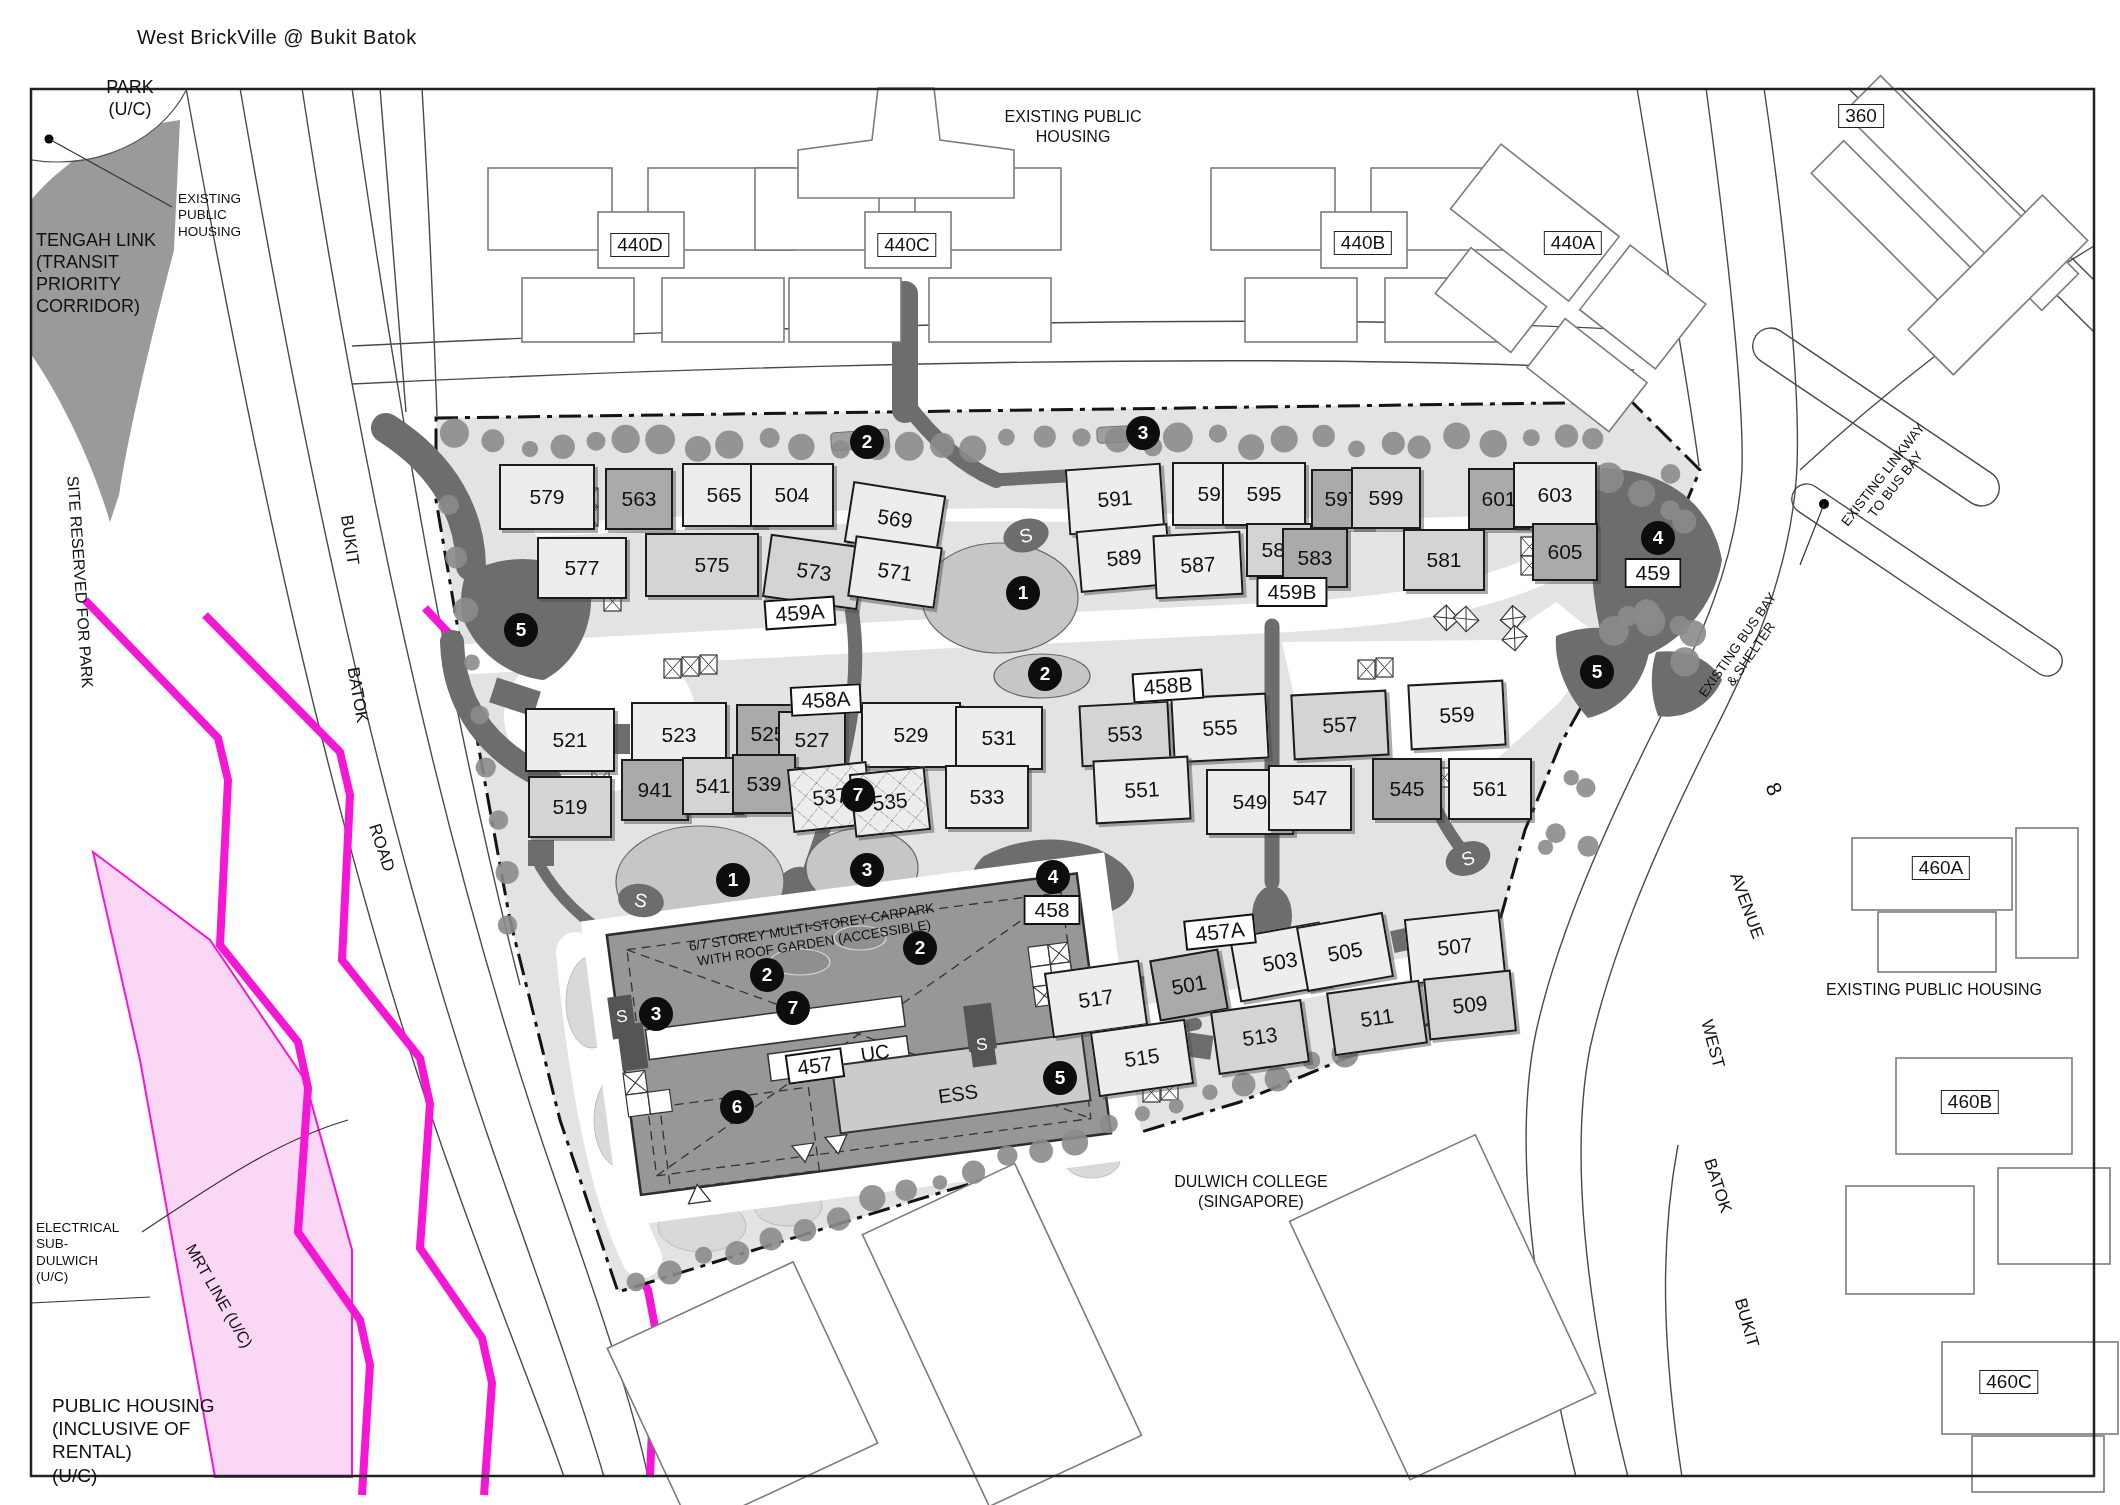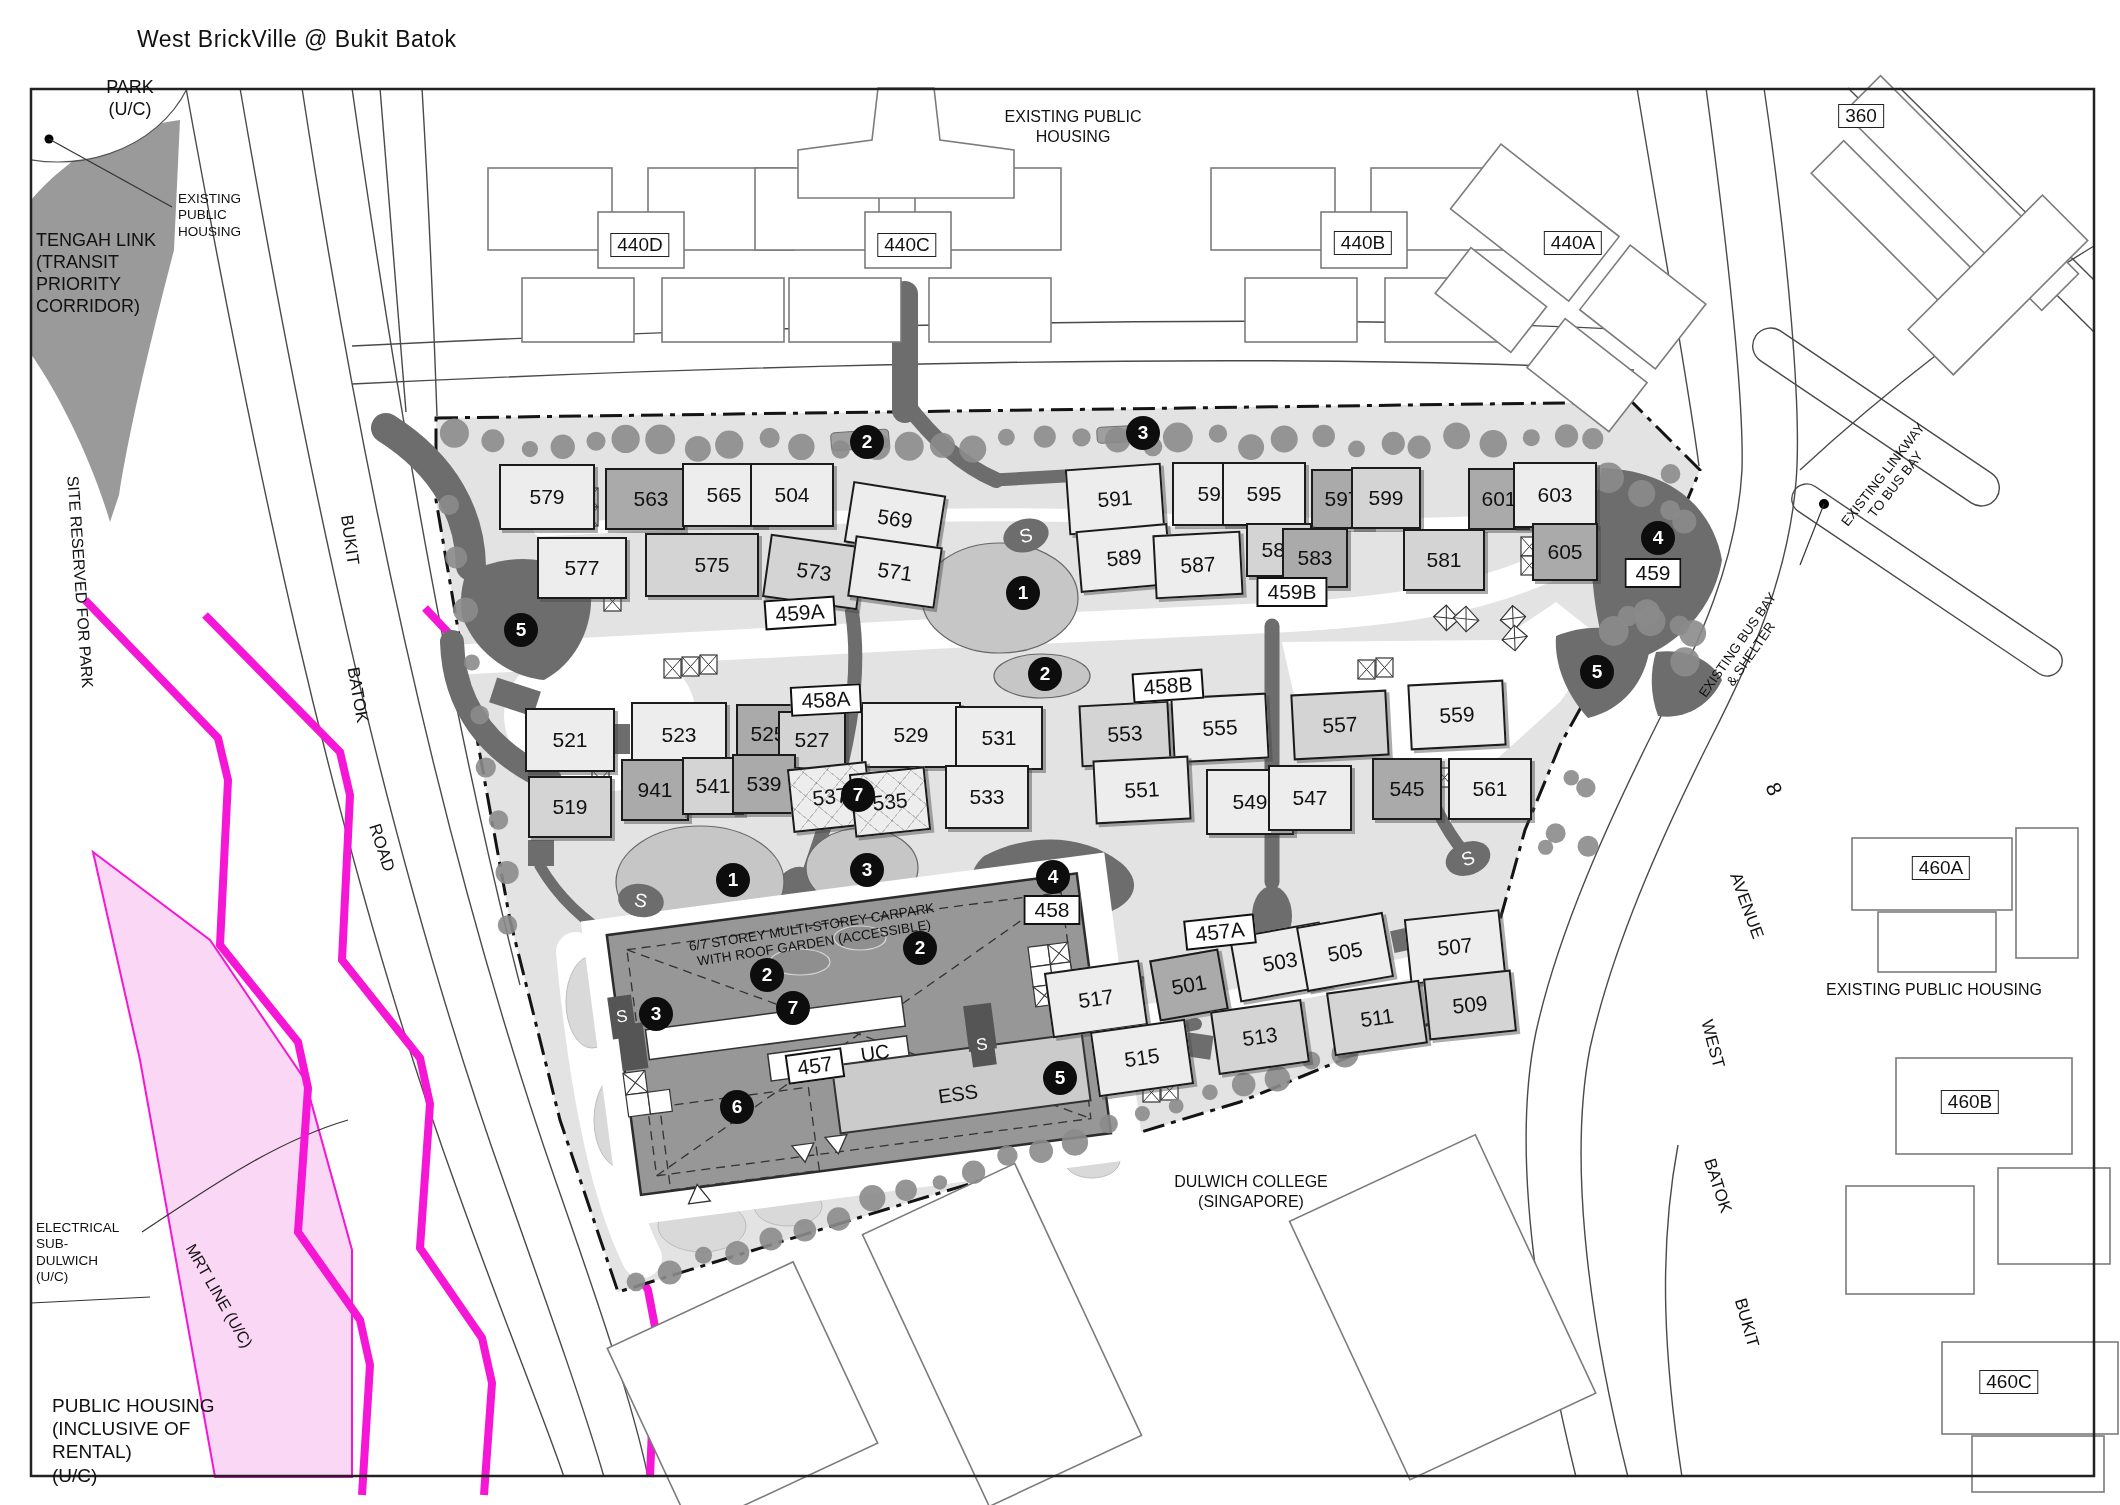--- a/index.html
+++ b/index.html
@@ -21,21 +21,21 @@
   .gs{fill:#9f9f9f;stroke:#6f6f6f;stroke-width:1;}
   .dash{fill:none;stroke:#333;stroke-width:1.3;stroke-dasharray:9 6;}
   .cell{fill:#fff;stroke:#333;stroke-width:1.2;}
   .cellx{stroke:#333;stroke-width:1;fill:none;}
   .tri{fill:#fff;stroke:#333;stroke-width:1.3;}
   .mrt{stroke:var(--mrt_line,#f516d6);stroke-width:8;fill:none;stroke-linejoin:miter;}
   .pinkband{fill:var(--mrt_band,#fad7f5);stroke:var(--mrt_line,#f516d6);stroke-width:2;}
   .gray{fill:var(--tengah_gray,#9a9a9a);}
   .tree{fill:var(--tree,#8b8b8b);opacity:.9;}
 
-  .pagetitle{position:absolute;font-size:23px;letter-spacing:.5px;}
+  .pagetitle{position:absolute;font-size:20px;letter-spacing:.5px;}
   .lbl{position:absolute;line-height:1.22;white-space:nowrap;color:#111;}
   .lbl div{white-space:nowrap;}
   .bld{position:absolute;border:2px solid #1b1b1b;box-shadow:3px 3px 0 rgba(70,70,70,.45);
        display:flex;align-items:center;justify-content:center;font-size:21px;color:#111;}
   .bld.light{background:#ededed;} .bld.mid{background:#d4d4d4;} .bld.dark{background:#aaaaaa;}
   .bld.hatched{background-image:repeating-linear-gradient(45deg,transparent 0 16px,rgba(0,0,0,.20) 16px 17px),
                repeating-linear-gradient(-45deg,transparent 0 16px,rgba(0,0,0,.20) 16px 17px);}
   .ubox{position:absolute;background:#fff;border:2px solid #111;padding:1px 9px;font-size:21px;}
   .ebox{position:absolute;background:#fff;border:1.5px solid #222;padding:0 6px;font-size:19px;}
   .mark{position:absolute;width:34px;height:34px;border-radius:50%;background:var(--marker_bg,#0d0d0d);
@@ -364,21 +364,21 @@
         <circle cx="1585.8665340646257" cy="787.7415681412094" r="9.699567817988282" class="tree"></circle>
         <circle cx="1571.2795356746028" cy="777.6744037163735" r="7.737832523678662" class="tree"></circle>
       </g>
 
     <rect class="frame" x="31" y="89" width="2063" height="1387"></rect>
   </svg>
 
   <div class="pagetitle" style="left:137px;top:26px;">West BrickVille @ Bukit Batok</div>
   <div id="layers">
       <div class="bld light" style="left: 499px; top: 464px; width: 92px; height: 62px; transform: rotate(0deg);">579</div>
-      <div class="bld dark" style="left: 605px; top: 468px; width: 64px; height: 58px; transform: rotate(0deg); padding-left: 12px;">563</div>
+      <div class="bld dark" style="left: 605px; top: 468px; width: 64px; height: 58px; transform: rotate(0deg);">563</div>
       <div class="bld light" style="left: 682px; top: 463px; width: 80px; height: 60px; transform: rotate(0deg);">565</div>
       <div class="bld light" style="left: 750px; top: 463px; width: 80px; height: 60px; transform: rotate(0deg);">504</div>
       <div class="bld light" style="left: 848px; top: 488px; width: 90px; height: 58px; transform: rotate(9deg);">569</div>
       <div class="bld light" style="left: 1067px; top: 466px; width: 92px; height: 62px; transform: rotate(-4deg);">591</div>
       <div class="bld light" style="left: 1172px; top: 462px; width: 82px; height: 60px; transform: rotate(0deg);">593</div>
       <div class="bld light" style="left: 1222px; top: 462px; width: 80px; height: 60px; transform: rotate(0deg);">595</div>
       <div class="bld dark" style="left: 1311px; top: 469px; width: 58px; height: 56px; transform: rotate(0deg);">597</div>
       <div class="bld mid" style="left: 1351px; top: 467px; width: 66px; height: 58px; transform: rotate(0deg);">599</div>
       <div class="bld dark" style="left: 1468px; top: 468px; width: 58px; height: 58px; transform: rotate(0deg);">601</div>
       <div class="bld light" style="left: 1513px; top: 462px; width: 80px; height: 62px; transform: rotate(0deg);">603</div>

